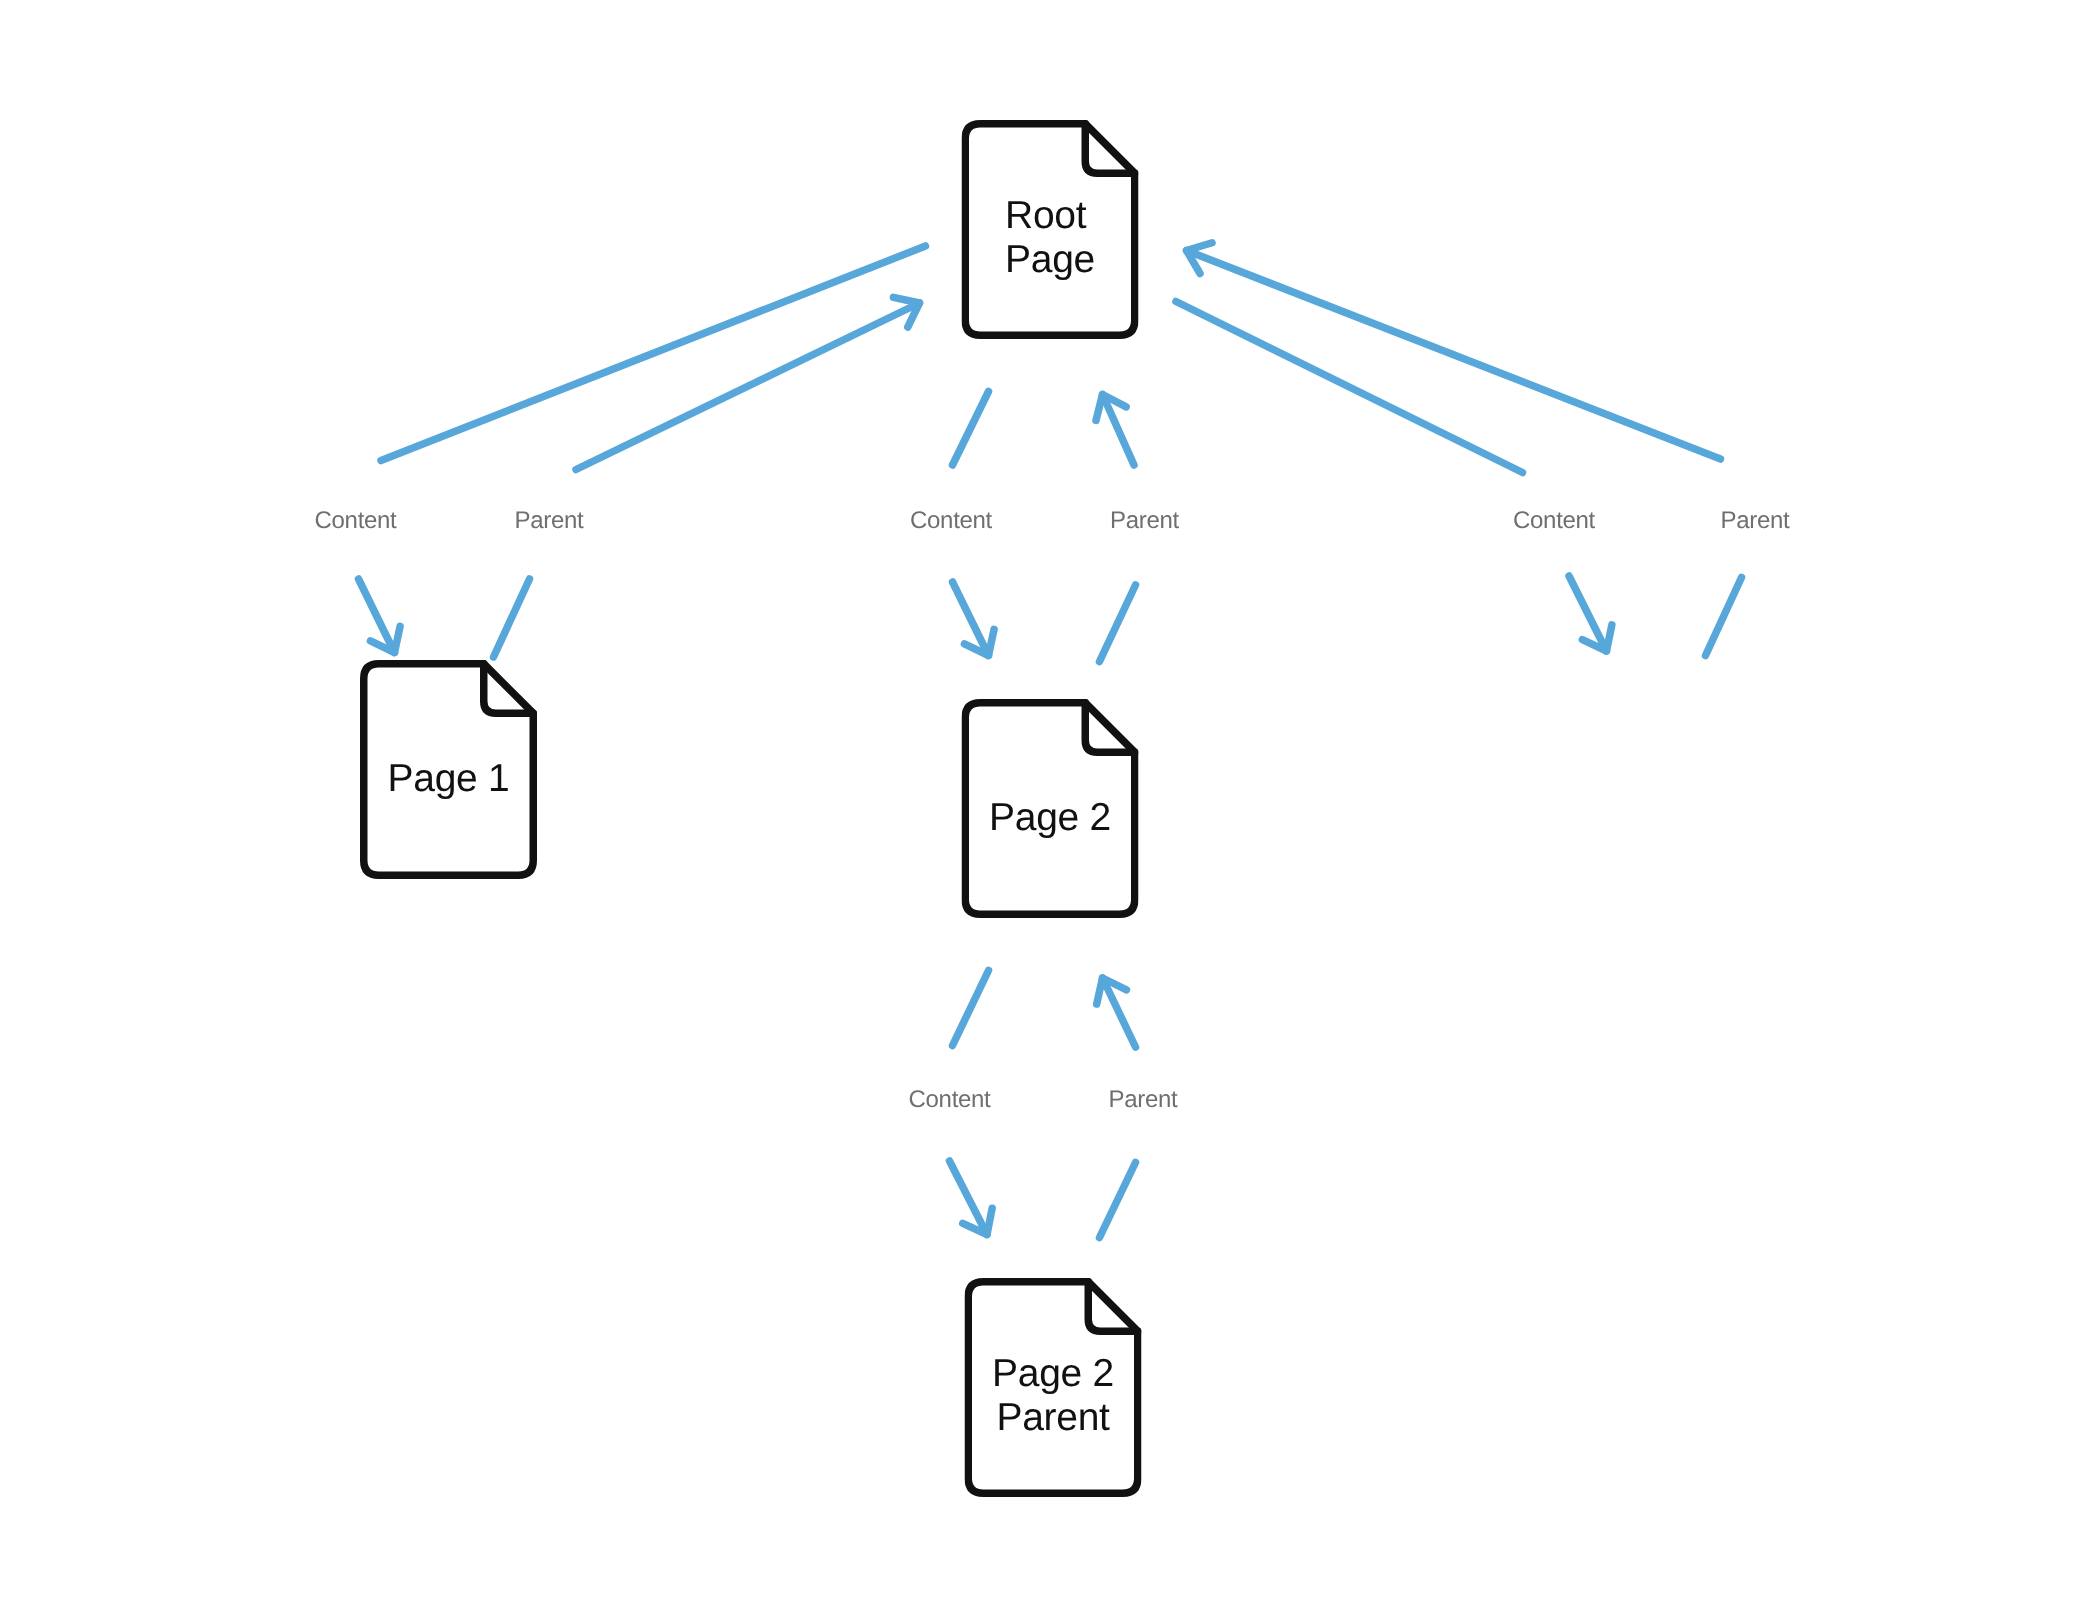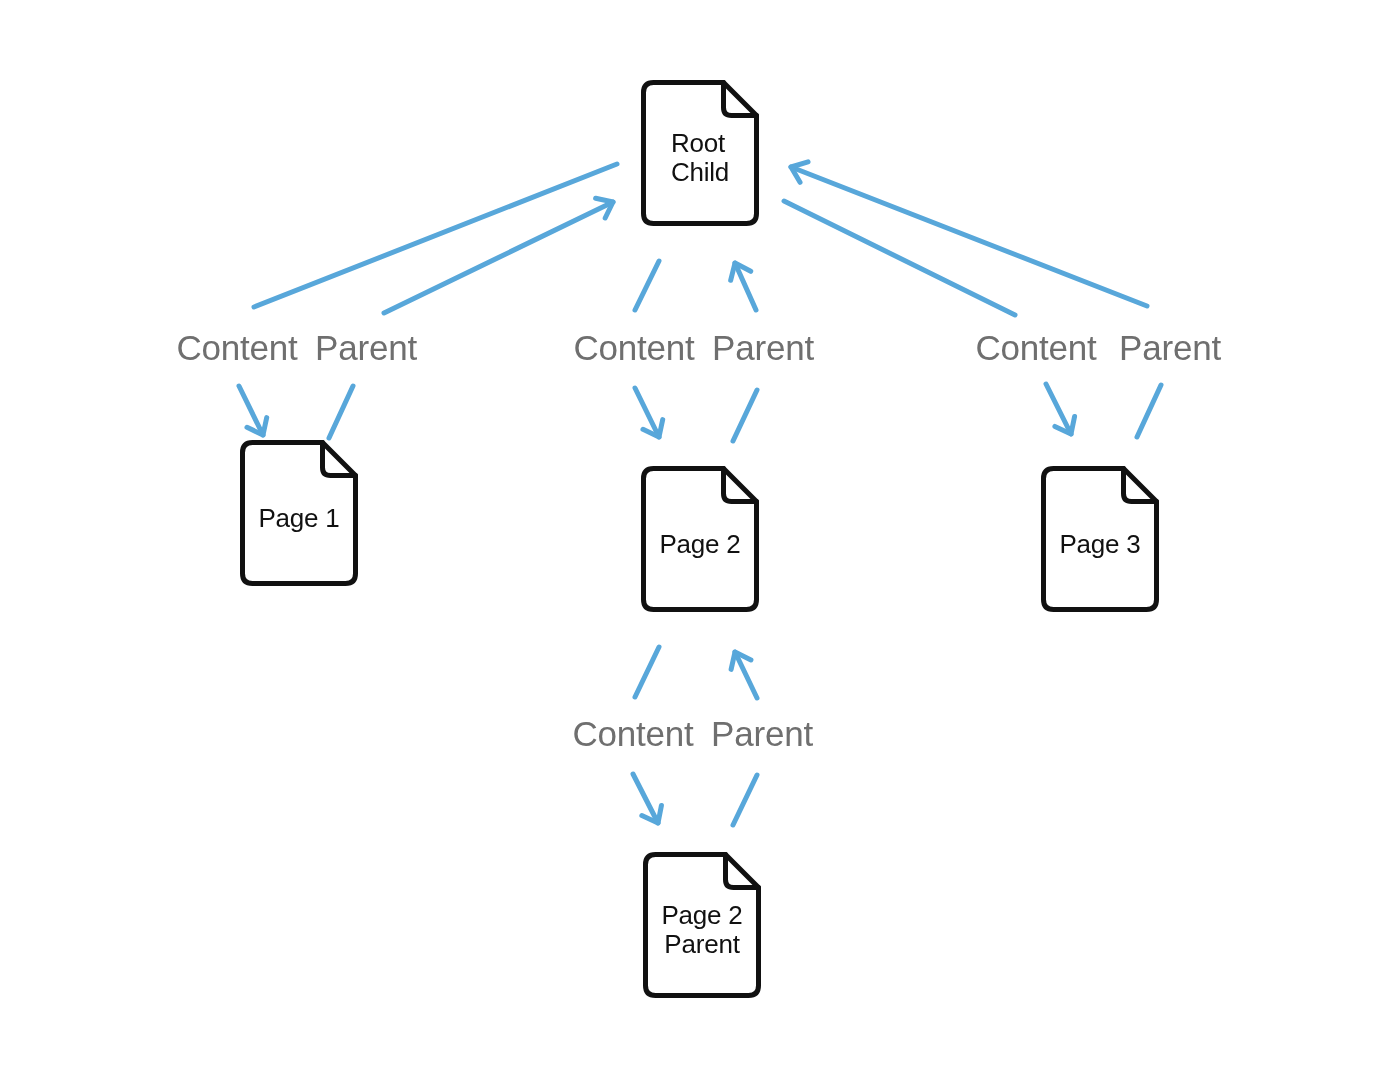--- a/index.html
+++ b/index.html
@@ -76,21 +76,21 @@
     letter-spacing: -0.2px;
     color: var(--node-text);
     text-align: center;
   }
   .node-label-inner.align-left { text-align: left; }
   .node-label-inner span { display: block; }
   .node-label-inner span:empty { display: none; }
   .edge-label {
     position: absolute;
     transform: translateX(-50%);
-    font-size: 35px;
+    font-size: 16px;
     line-height: 30px;
     letter-spacing: -0.2px;
     color: var(--edge-label);
     white-space: nowrap;
   }
 </style>
 </head>
 <body>
 
 <div class="canvas">
@@ -124,21 +124,21 @@
   </svg>
 
   <div class="node" style="left:641px; top:80px;">
     <svg class="doc" viewBox="0 0 118 146" xmlns="http://www.w3.org/2000/svg">
       <path class="doc-outline" d="M82.5 2.5 L12.5 2.5 Q2.5 2.5 2.5 12.5 L2.5 133.5 Q2.5 143.5 12.5 143.5 L105.5 143.5 Q115.5 143.5 115.5 133.5 L115.5 35.5 L82.5 2.5"></path>
       <path class="doc-fold" d="M82.5 2.5 L82.5 27.5 Q82.5 35.5 90.5 35.5 L115.5 35.5"></path>
     </svg>
     <div class="node-label">
       <div class="node-label-inner align-left">
         <span>Root</span>
-        <span>Child</span>
+        <span>Page</span>
       </div>
     </div>
   </div>
 
   <div class="node" style="left:240px; top:440px;">
     <svg class="doc" viewBox="0 0 118 146" xmlns="http://www.w3.org/2000/svg">
       <path class="doc-outline" d="M82.5 2.5 L12.5 2.5 Q2.5 2.5 2.5 12.5 L2.5 133.5 Q2.5 143.5 12.5 143.5 L105.5 143.5 Q115.5 143.5 115.5 133.5 L115.5 35.5 L82.5 2.5"></path>
       <path class="doc-fold" d="M82.5 2.5 L82.5 27.5 Q82.5 35.5 90.5 35.5 L115.5 35.5"></path>
     </svg>
     <div class="node-label">
@@ -155,32 +155,20 @@
       <path class="doc-fold" d="M82.5 2.5 L82.5 27.5 Q82.5 35.5 90.5 35.5 L115.5 35.5"></path>
     </svg>
     <div class="node-label">
       <div class="node-label-inner">
         <span>Page 2</span>
 
       </div>
     </div>
   </div>
 
-  <div class="node" style="left:1041px; top:466px;">
-    <svg class="doc" viewBox="0 0 118 146" xmlns="http://www.w3.org/2000/svg">
-      <path class="doc-outline" d="M82.5 2.5 L12.5 2.5 Q2.5 2.5 2.5 12.5 L2.5 133.5 Q2.5 143.5 12.5 143.5 L105.5 143.5 Q115.5 143.5 115.5 133.5 L115.5 35.5 L82.5 2.5"></path>
-      <path class="doc-fold" d="M82.5 2.5 L82.5 27.5 Q82.5 35.5 90.5 35.5 L115.5 35.5"></path>
-    </svg>
-    <div class="node-label">
-      <div class="node-label-inner">
-        <span>Page 3</span>
-
-      </div>
-    </div>
-  </div>
 
   <div class="node" style="left:643px; top:852px;">
     <svg class="doc" viewBox="0 0 118 146" xmlns="http://www.w3.org/2000/svg">
       <path class="doc-outline" d="M82.5 2.5 L12.5 2.5 Q2.5 2.5 2.5 12.5 L2.5 133.5 Q2.5 143.5 12.5 143.5 L105.5 143.5 Q115.5 143.5 115.5 133.5 L115.5 35.5 L82.5 2.5"></path>
       <path class="doc-fold" d="M82.5 2.5 L82.5 27.5 Q82.5 35.5 90.5 35.5 L115.5 35.5"></path>
     </svg>
     <div class="node-label">
       <div class="node-label-inner">
         <span>Page 2</span>
         <span>Parent</span>

